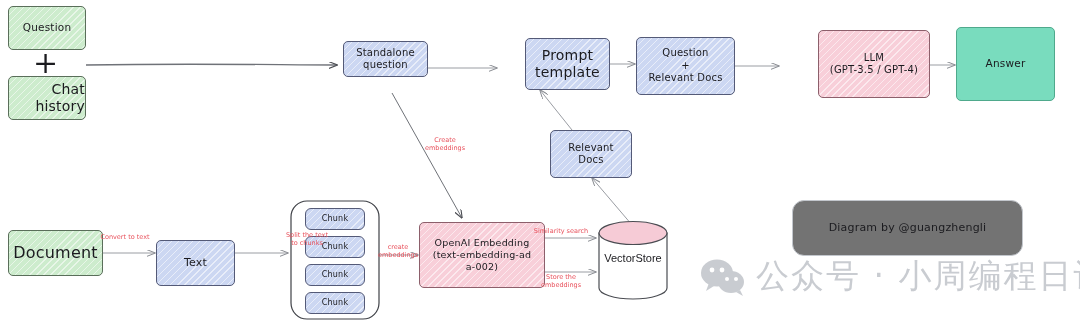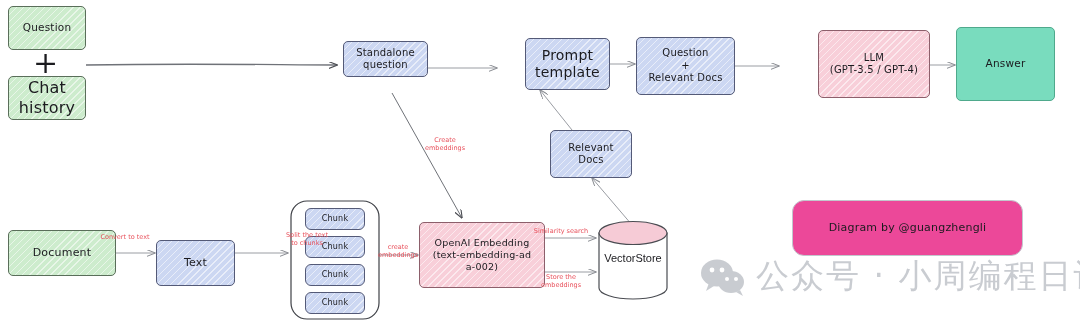--- a/index.html
+++ b/index.html
@@ -15,21 +15,21 @@
     text-align:center;line-height:1.25;
     border:1.2px solid #46484f;border-radius:5px;
     color:#1b1b1f;font-family:"DejaVu Sans", sans-serif;
     letter-spacing:.2px;
     z-index:3;
   }
   .green{background:#cdeccd;border-color:#5a6e5a;}
   .teal{background:#79dcbe;border-color:#4fa98c;}
   .blue{background:#ccd7f2;border-color:#545a77;}
   .pink{background:#f8cfd9;border-color:#8c5f6b;}
-  .grey{background:#ec4899;border-color:#c3c7cd;}
+  .grey{background:#737373;border-color:#c3c7cd;}
   .hatch{
     background-image:repeating-linear-gradient(135deg,
       rgba(255,255,255,.55) 0px, rgba(255,255,255,.55) 1px,
       rgba(0,0,0,0) 1px, rgba(0,0,0,0) 5px);
   }
   .lbl{position:absolute;color:#e8505b;font-size:6.5px;line-height:1.25;
        text-align:center;z-index:5;font-family:"DejaVu Sans", sans-serif;}
   .plus{position:absolute;z-index:4;color:#1b1b1f;font-size:30px;
         font-weight:400;line-height:1;font-family:"DejaVu Serif", serif;}
   #watermark{
@@ -89,21 +89,21 @@
     <ellipse cx="633" cy="233" rx="34" ry="11.5" fill="none" stroke="#ffffff" stroke-width="0"></ellipse>
   </g>
 </svg>
 
 <div class="node green hatch" style="left:8px;top:6px;width:78px;height:44px;font-size:10.5px;">
   <span>Question</span>
 </div>
 
 <div class="plus" style="left:33px;top:48px;">+</div>
 
-<div class="node green hatch" style="left:8px;top:76px;width:78px;height:44px;font-size:16px;">
+<div class="node green hatch" style="left:8px;top:76px;width:78px;height:44px;font-size:14px;text-align:right;">
   <span>Chat history</span>
 </div>
 
 <div class="node blue hatch" style="left:343px;top:41px;width:85px;height:36px;font-size:10px;white-space:pre-line;">
   <span>Standalone
 question</span>
 </div>
 
 <div class="node blue hatch" style="left:497px;top:38px;width:85px;height:52px;font-size:14px;white-space:pre-line;margin-left:28px;">
   <span>Prompt
@@ -123,21 +123,21 @@
 
 <div class="node teal" style="left:956px;top:27px;width:99px;height:74px;font-size:10.5px;">
   <span>Answer</span>
 </div>
 
 <div class="node blue hatch" style="left:550px;top:130px;width:82px;height:48px;font-size:10px;white-space:pre-line;">
   <span>Relevant
 Docs</span>
 </div>
 
-<div class="node green hatch" style="left:8px;top:230px;width:108px;height:46px;font-size:11px;">
+<div class="node green hatch" style="left:8px;top:230px;width:95px;height:46px;font-size:16px;">
   <span>Document</span>
 </div>
 
 <div class="node blue hatch" style="left:156px;top:240px;width:79px;height:46px;font-size:11px;">
   <span>Text</span>
 </div>
 
 <div class="node blue hatch" style="left:305px;top:208px;width:60px;height:22px;font-size:8px;border-radius:6px;">
   <span>Chunk</span>
 </div>

